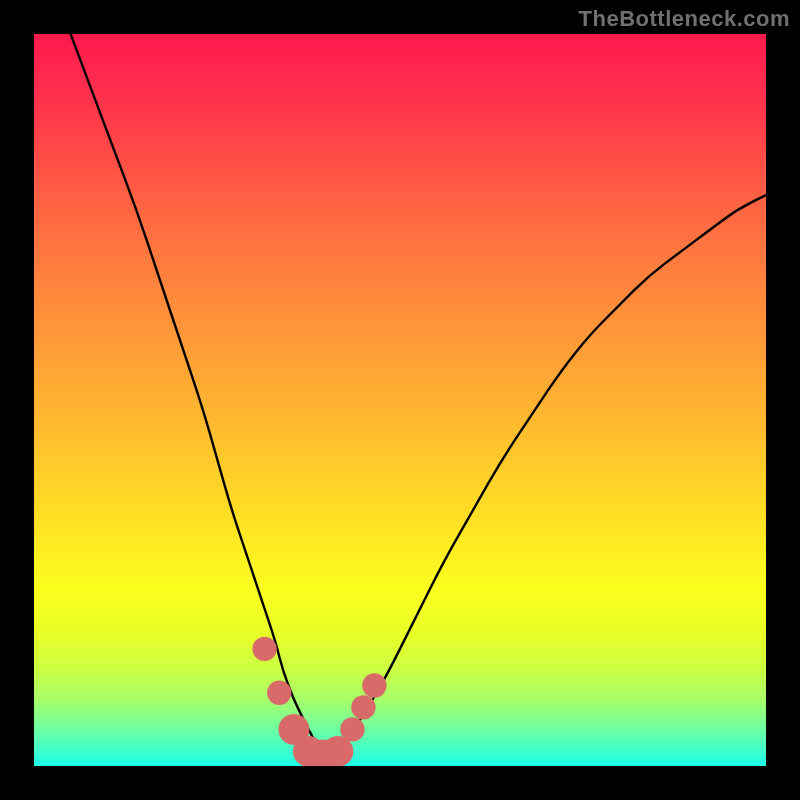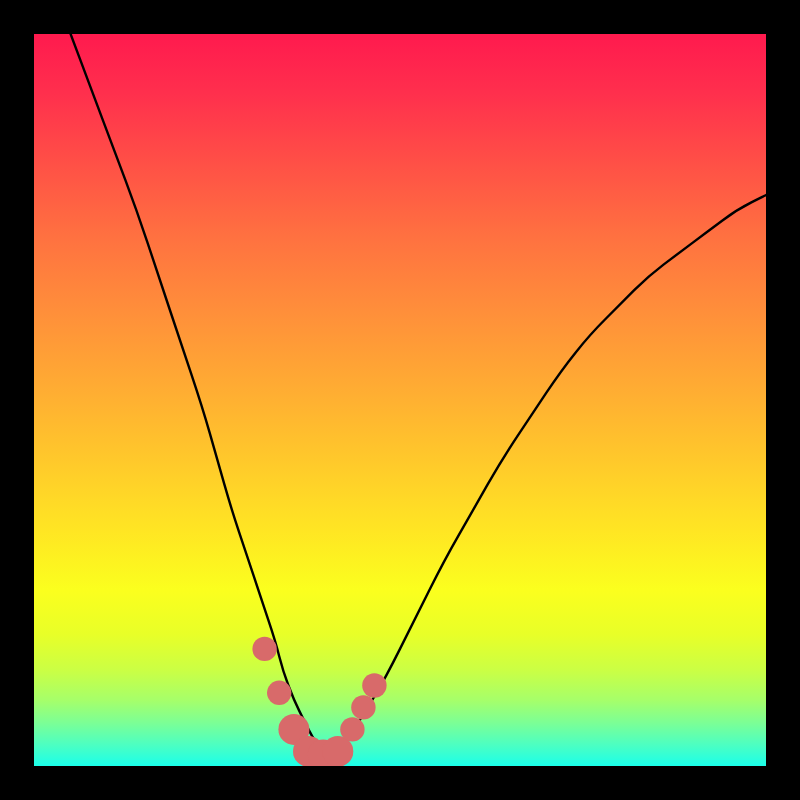--- a/index.html
+++ b/index.html
@@ -78,20 +78,21 @@
   }
   .marker-big {
     fill: #d86a6a;
     stroke: none;
   }
 </style>
 </head>
 <body>
 
 <div class="frame">
+  <div class="watermark">TheBottleneck.com</div>
 
   <div class="plot">
     <div class="gradient"></div>
 
     <svg class="curve" viewBox="0 0 732 732">
       <path class="curve-path" d="M 36.6 0.0 Q 36.6 0.0 47.6 29.3 Q 58.6 58.6 69.5 87.8 Q 80.5 117.1 91.5 146.4 Q 102.5 175.7 113.5 208.6 Q 124.4 241.6 135.4 274.5 Q 146.4 307.4 157.4 340.4 Q 168.4 373.3 175.7 398.9 Q 183.0 424.6 190.3 450.2 Q 197.6 475.8 205.0 497.8 Q 212.3 519.7 219.6 541.7 Q 226.9 563.6 234.2 585.6 Q 241.6 607.6 245.2 622.2 Q 248.9 636.8 254.4 651.5 Q 259.9 666.1 265.4 677.1 Q 270.8 688.1 274.5 695.4 Q 278.2 702.7 281.8 708.2 Q 285.5 713.7 289.1 715.5 Q 292.8 717.4 298.3 715.5 Q 303.8 713.7 309.3 708.2 Q 314.8 702.7 322.1 691.7 Q 329.4 680.8 340.4 662.5 Q 351.4 644.2 366.0 614.9 Q 380.6 585.6 395.3 556.3 Q 409.9 527.0 424.6 501.4 Q 439.2 475.8 453.8 450.2 Q 468.5 424.6 483.1 402.6 Q 497.8 380.6 512.4 358.7 Q 527.0 336.7 541.7 318.4 Q 556.3 300.1 571.0 285.5 Q 585.6 270.8 600.2 256.2 Q 614.9 241.6 629.5 230.6 Q 644.2 219.6 658.8 208.6 Q 673.4 197.6 688.1 186.7 Q 702.7 175.7 717.4 168.4 T 732.0 161.0"></path>
       <g>
           <circle cx="230.6" cy="614.9" r="12.2" class="marker"></circle>
           <circle cx="245.2" cy="658.8" r="12.2" class="marker"></circle>
           <circle cx="259.9" cy="695.4" r="15.5" class="marker-big"></circle>

